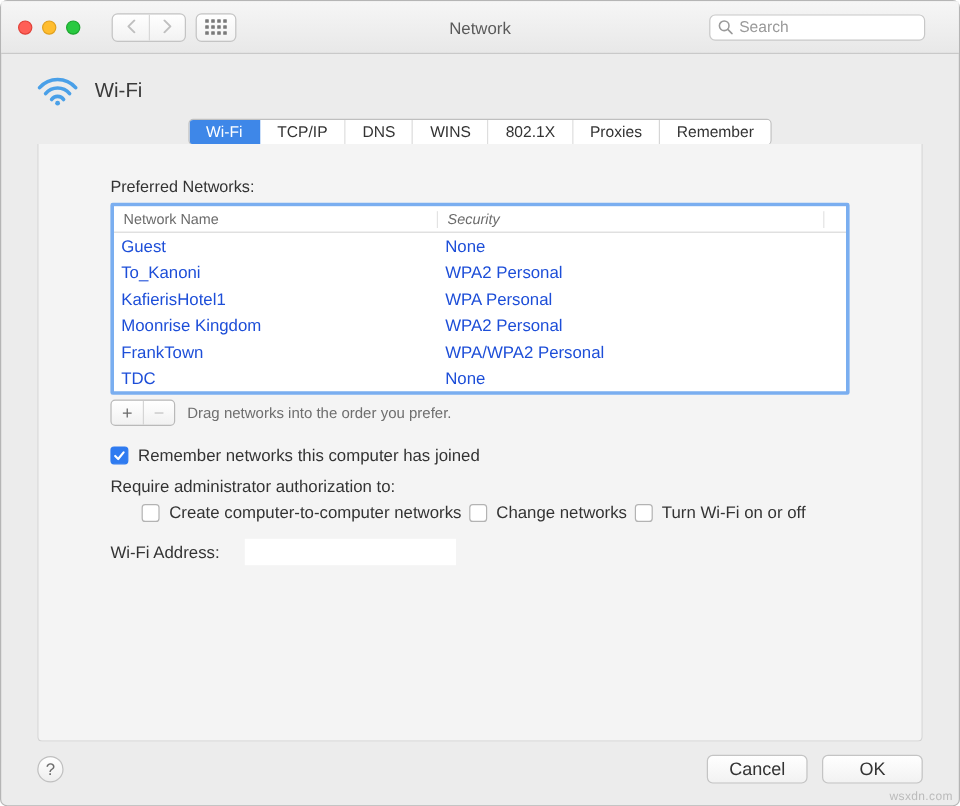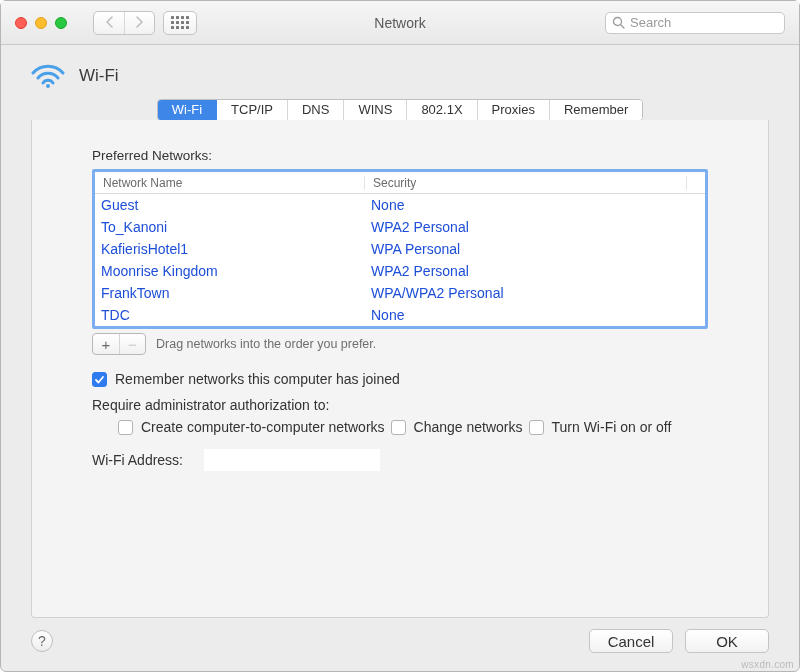--- a/index.html
+++ b/index.html
@@ -74,21 +74,21 @@
   .title {
     position: absolute;
     left: 0; right: 0;
     text-align: center;
     font-size: 14px;
     color: #5a5a5a;
     pointer-events: none;
   }
   .search-wrap {
     margin-left: auto;
-    margin-right: 14px;
+    margin-right: 28px;
     padding-left: 44px;
   }
   .search {
     width: 180px; height: 22px;
     border: 1px solid #c8c8c8;
     border-radius: 5px;
     background: #fff;
     padding: 0 8px 0 24px;
     font-size: 13px;
     color: #999;
@@ -169,21 +169,21 @@
     height: 22px;
     align-items: center;
   }
   .th {
     font-size: 12px;
     color: #6b6b6b;
     padding: 0 8px;
     border-right: 1px solid #e3e3e3;
   }
   .th.name { width: 270px; }
-  .th.sec { flex: 1; }
+  .th.sec { flex: 1; font-style: italic; }
   .th.last { width: 18px; border-right: none; }
   .trow {
     display: flex;
     height: 22px;
     align-items: center;
     font-size: 14px;
     color: #1d4ed8;
   }
   .td { padding: 0 6px; }
   .td.name { width: 270px; }

